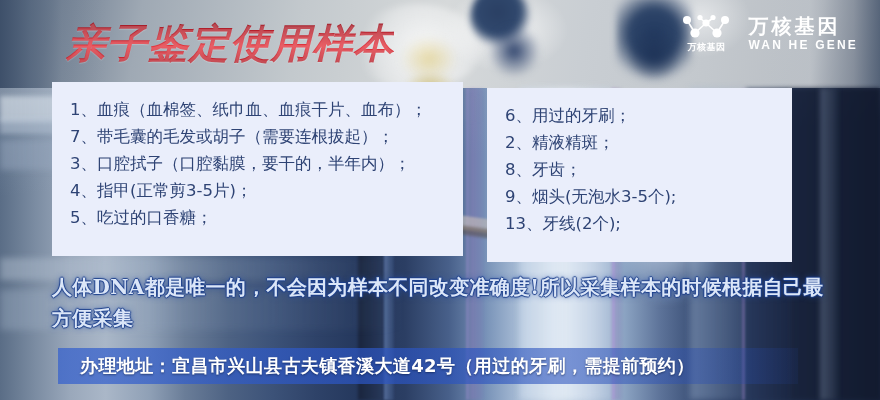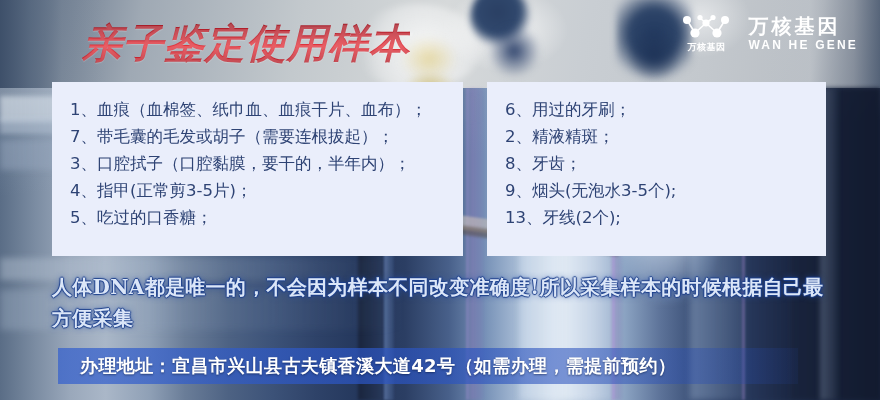--- a/index.html
+++ b/index.html
@@ -123,41 +123,40 @@
   
   .title{
     position:absolute;left:66px;top:16px;
     font-family:"DejaVu Serif","Liberation Serif",serif;
     font-size:40px;font-weight:700;letter-spacing:1px;
     font-style:italic;
     background:linear-gradient(180deg,#8e1a24 0%,#b71c28 28%,#e3313a 55%,#c21f2a 78%,#8d141d 100%);
     -webkit-background-clip:text;background-clip:text;color:transparent;
     text-shadow:0 1px 1px rgba(255,255,255,.22);
     white-space:nowrap;
-    margin-left:16px;
   }
 
   
   .logo{position:absolute;right:22px;top:14px;display:flex;align-items:center;gap:16px;}
   .logo-mark{display:flex;flex-direction:column;align-items:center;gap:3px;}
   .logo-mark svg{display:block;}
   .logo-mark-cn{font-size:9px;font-weight:700;color:#ffffff;letter-spacing:.5px;line-height:1;}
   .logo-word{display:flex;flex-direction:column;align-items:flex-start;gap:2px;}
   .logo-cn{font-size:20px;font-weight:700;color:#ffffff;letter-spacing:3px;line-height:1.05;}
   .logo-en{font-size:12px;font-weight:700;color:#ffffff;letter-spacing:2.2px;line-height:1;}
 
   
   .panel{
     position:absolute;background:#eaeefb;
     font-size:16.5px;line-height:27px;color:#2e4374;
     padding:14px 16px 14px 18px;box-sizing:border-box;
     font-family:"DejaVu Sans","Liberation Sans",sans-serif;
   }
   .panel-left{left:52px;top:82px;width:411px;height:174px;}
-  .panel-right{left:487px;top:82px;width:339px;height:174px;}
+  .panel-right{left:487px;top:88px;width:305px;height:174px;}
   .panel .row{white-space:nowrap;}
 
   
   .note{
     position:absolute;left:52px;top:272px;width:790px;
     font-family:"DejaVu Serif","Liberation Serif",serif;
     font-size:20px;line-height:31px;font-weight:700;
     color:#dbe6f8;
     text-shadow:
       -1px 0 1px rgba(30,64,140,.95), 1px 0 1px rgba(30,64,140,.95),
@@ -267,16 +266,16 @@
     <div class="row">8、牙齿；</div>
     <div class="row">9、烟头(无泡水3-5个);</div>
     <div class="row">13、牙线(2个);</div>
   </div>
 
   <div class="note">
     <div class="l1">人体DNA都是唯一的，不会因为样本不同改变准确度!所以采集样本的时候根据自己最方便采集</div>
   </div>
 
   <div class="addr">
-    <span class="addr-text">办理地址：宜昌市兴山县古夫镇香溪大道42号（如需办理，需提前预约）</span>
+    <span class="addr-text">办理地址：宜昌市兴山县古夫镇香溪大道42号（用过的牙刷，需提前预约）</span>
   </div>
 
 </div>
 
 </body></html>

